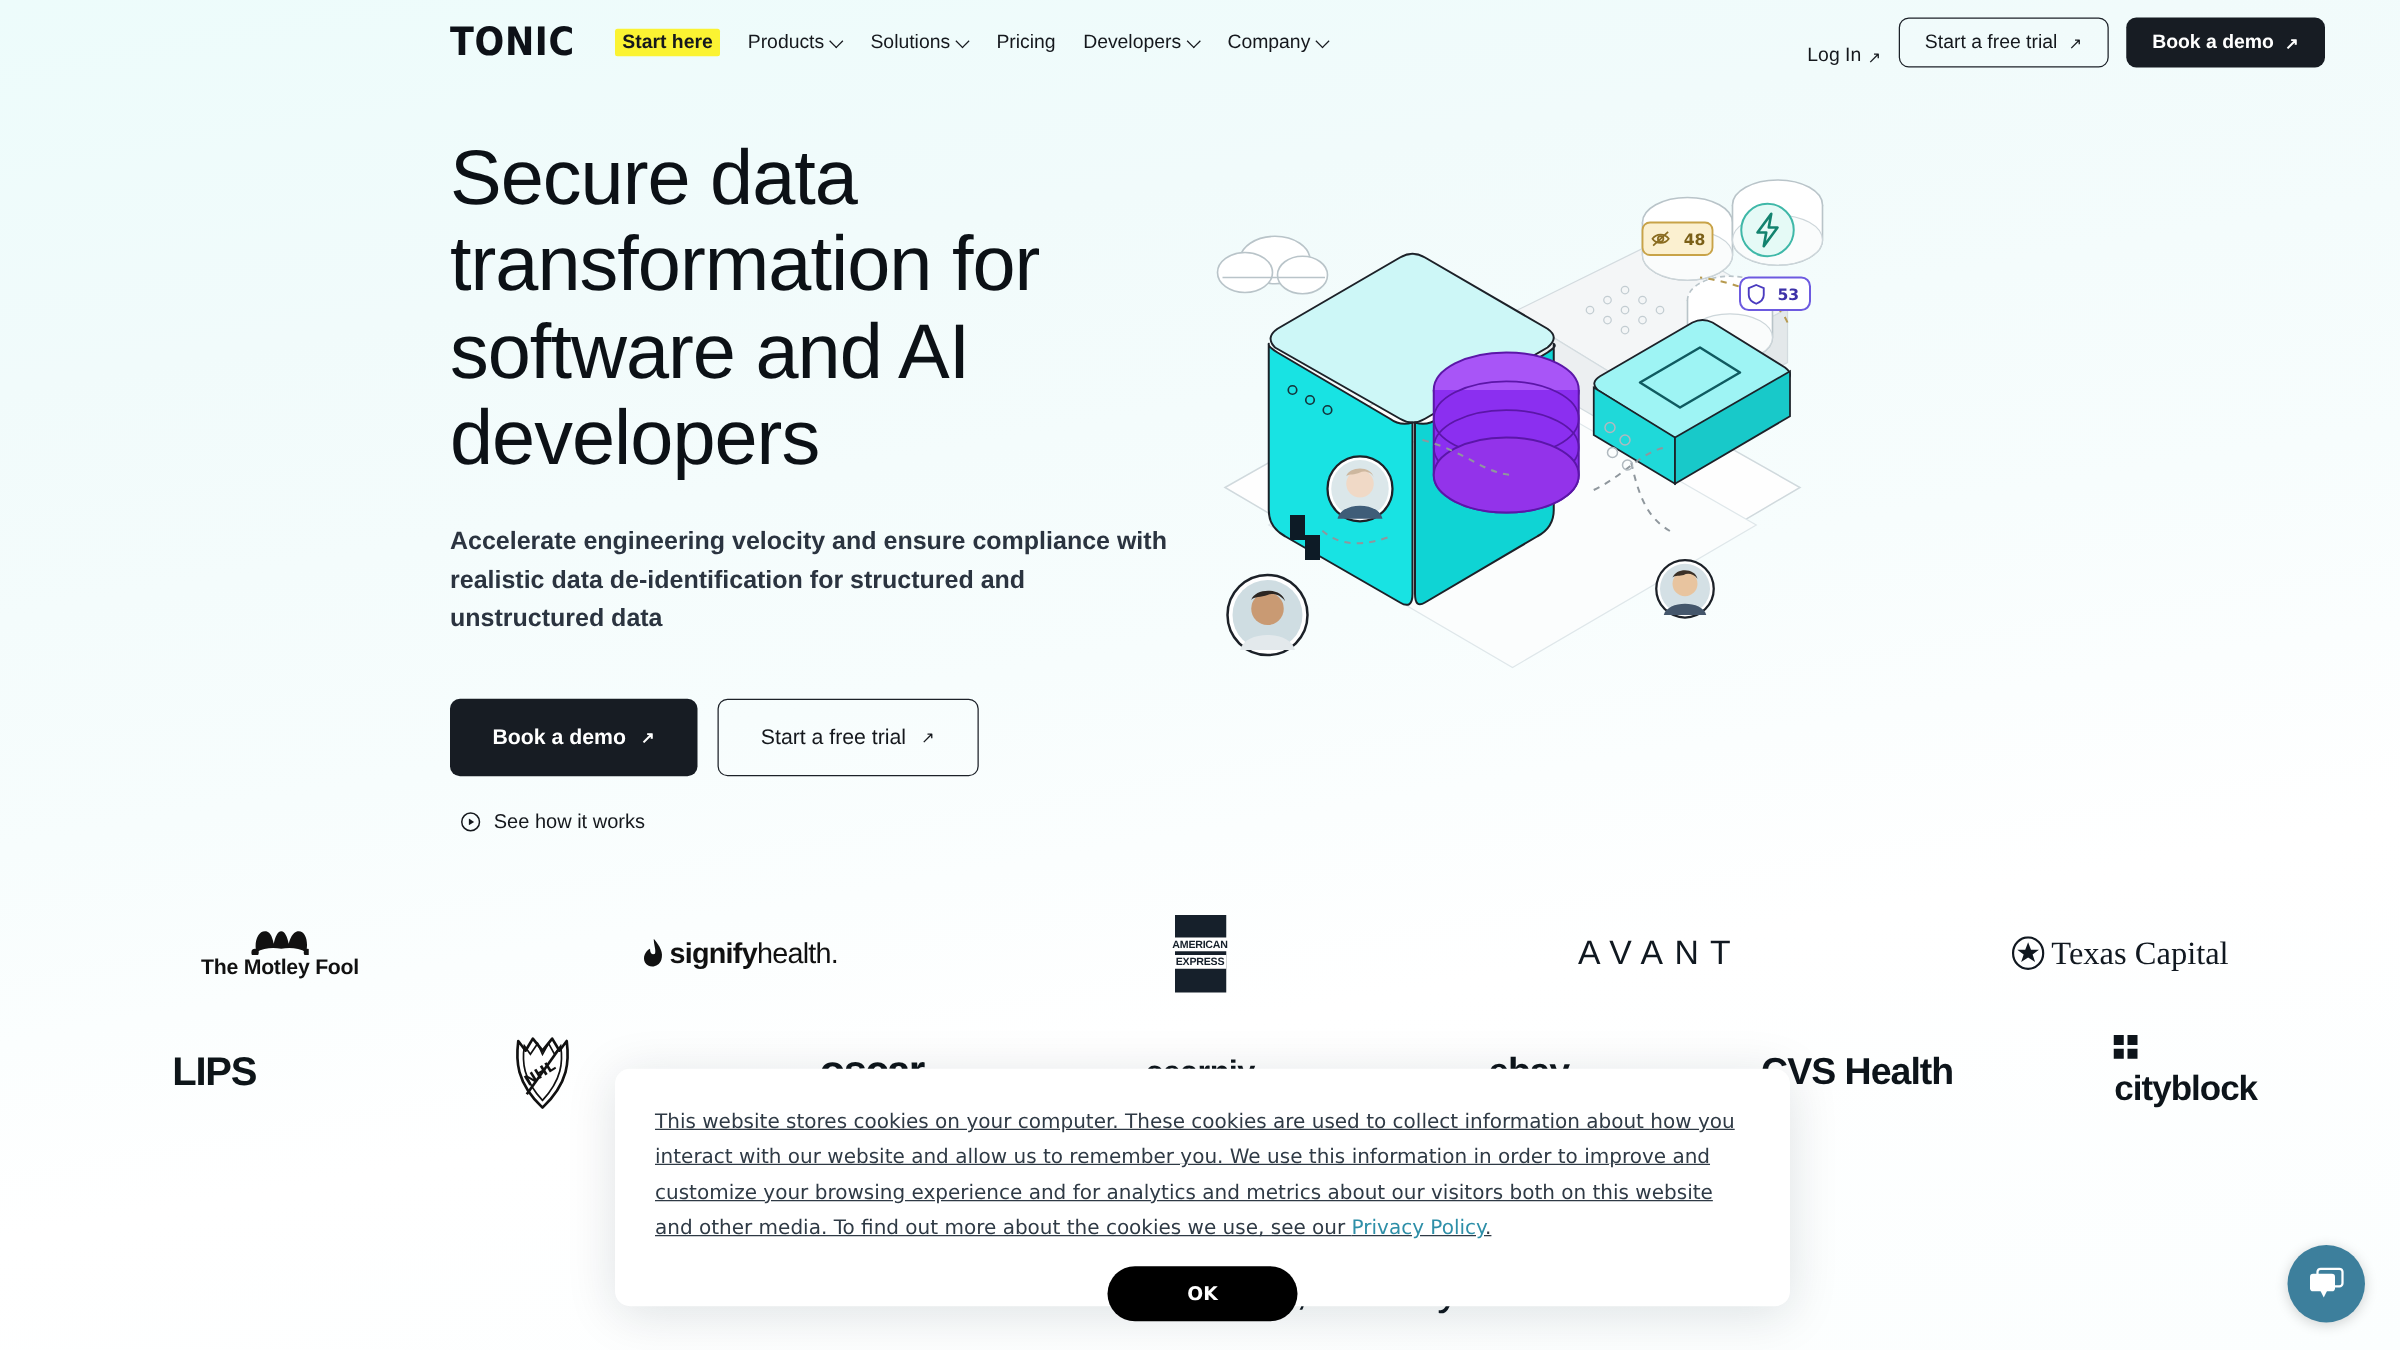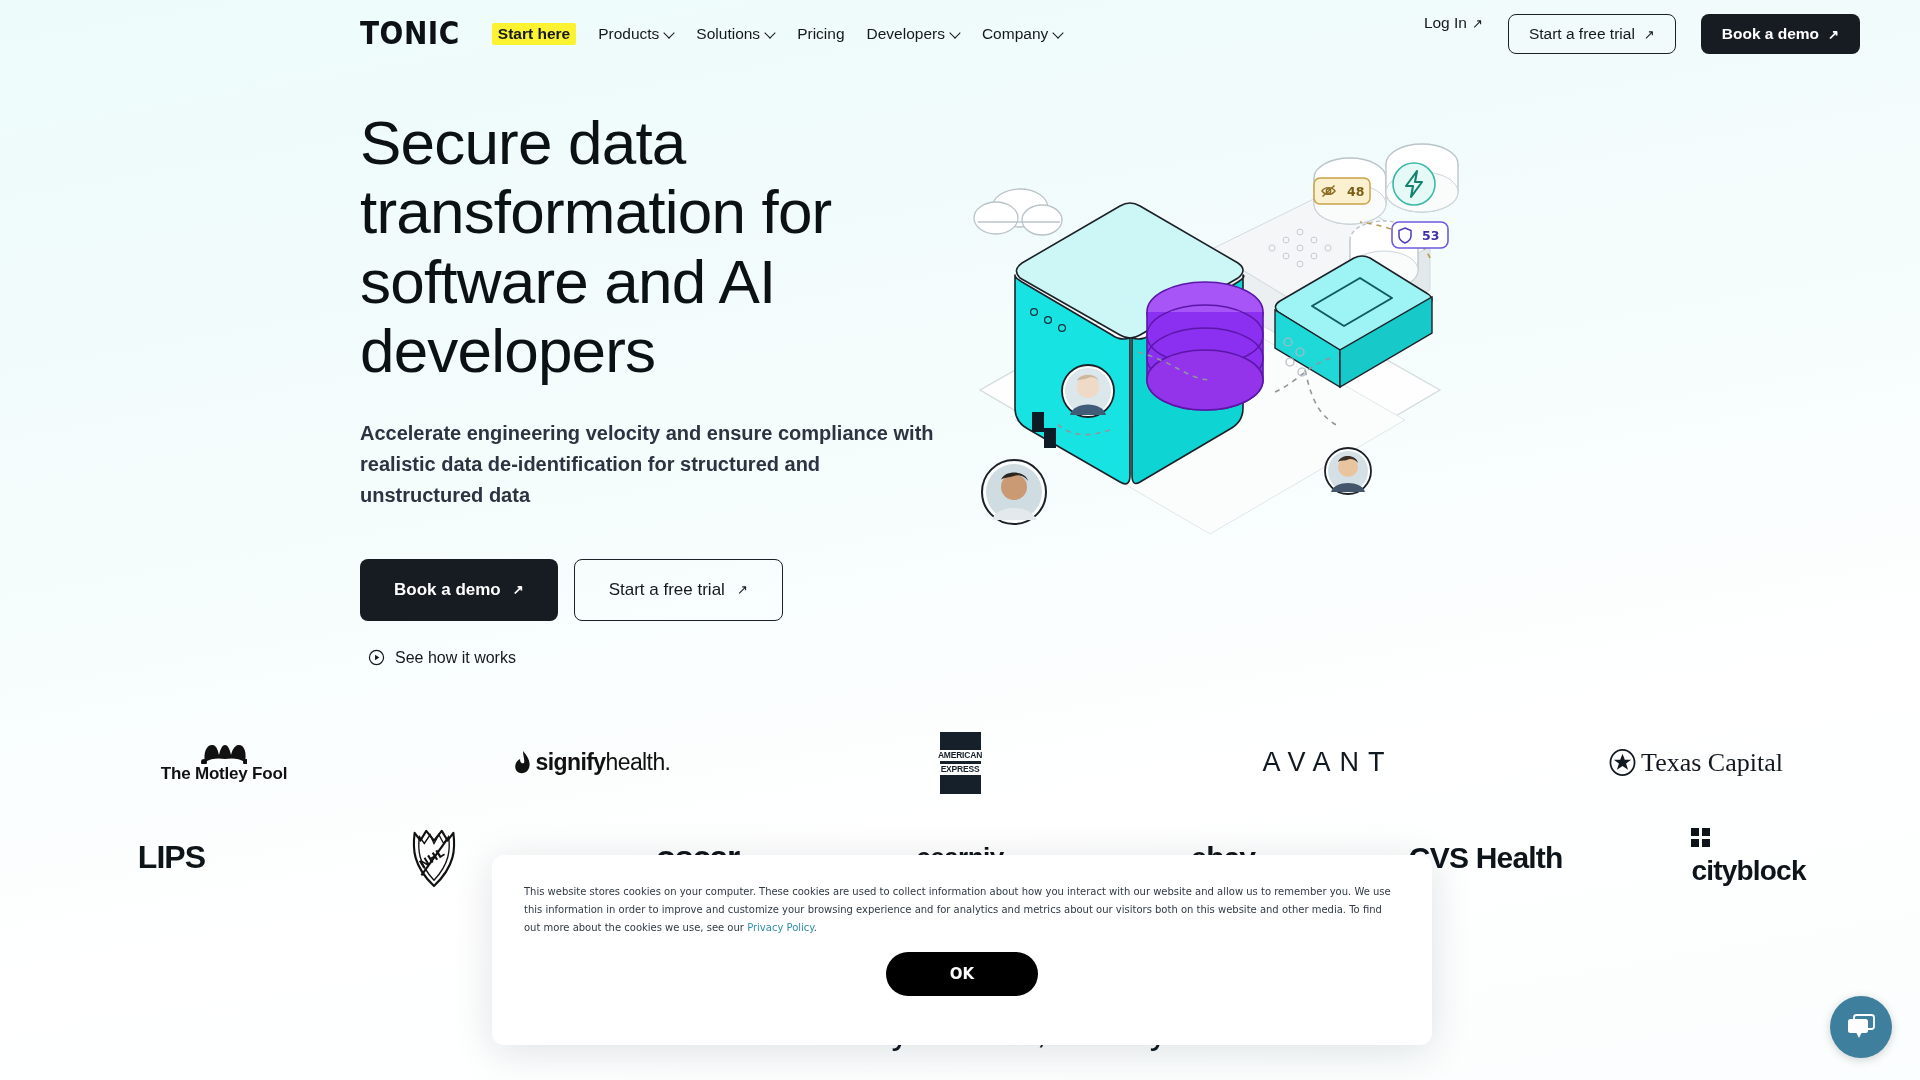--- a/index.html
+++ b/index.html
@@ -38,21 +38,21 @@
   .nav-link.hl {
     background: #fbf332; padding: 2px 6px; border-radius: 2px; color: #15181d; font-weight: bold;
   }
   .caret { display:inline-block; width:9px; height:9px; position: relative; top:-2px; }
   .caret:after {
     content: ""; position: absolute; left: 0; top: 1px;
     width: 7px; height: 7px;
     border-right: 1.6px solid #15181d; border-bottom: 1.6px solid #15181d;
     transform: rotate(45deg);
   }
-  .nav-right { margin-left: auto; display: flex; align-items: flex-start; gap: 25px; }
+  .nav-right { margin-left: auto; display: flex; align-items: flex-end; gap: 14px; }
   .login {
     font-size: 15.5px; color: #15181d; display: inline-flex; align-items: center; gap: 5px;
     cursor: pointer;
   }
   .arrow-ne { font-size: 13px; line-height: 1; display:inline-block; }
   .btn {
     display: inline-flex; align-items: center; gap: 9px;
     font-size: 15.5px; cursor: pointer; white-space: nowrap;
   }
   .btn-outline {
@@ -143,22 +143,23 @@
   
   .cookie {
     position: absolute; left: 492px; top: 855px;
     width: 940px; height: 190px;
     background: #ffffff; border-radius: 12px;
     box-shadow: 0 6px 40px rgba(10,30,50,0.13);
     padding: 28px 32px 22px 32px;
     font-family: "DejaVu Sans", sans-serif;
   }
   .cookie-text {
-    font-size: 10px; line-height: 1.78; color: #2f3a45;
+    font-size: 16px; line-height: 1.78; color: #2f3a45;
     font-family: "DejaVu Sans", sans-serif;
+    text-decoration: underline;
   }
   .cookie-link { color: #2e8fa8; text-decoration: none; cursor: pointer; }
   .cookie-actions { display:flex; justify-content:center; margin-top: 16px; }
   .ok-btn {
     background:#000; color:#fff; border:none; border-radius:999px;
     width: 152px; height: 44px; font-size: 15px; font-weight:700;
     cursor:pointer; font-family:"DejaVu Sans", sans-serif;
   }
 
   

